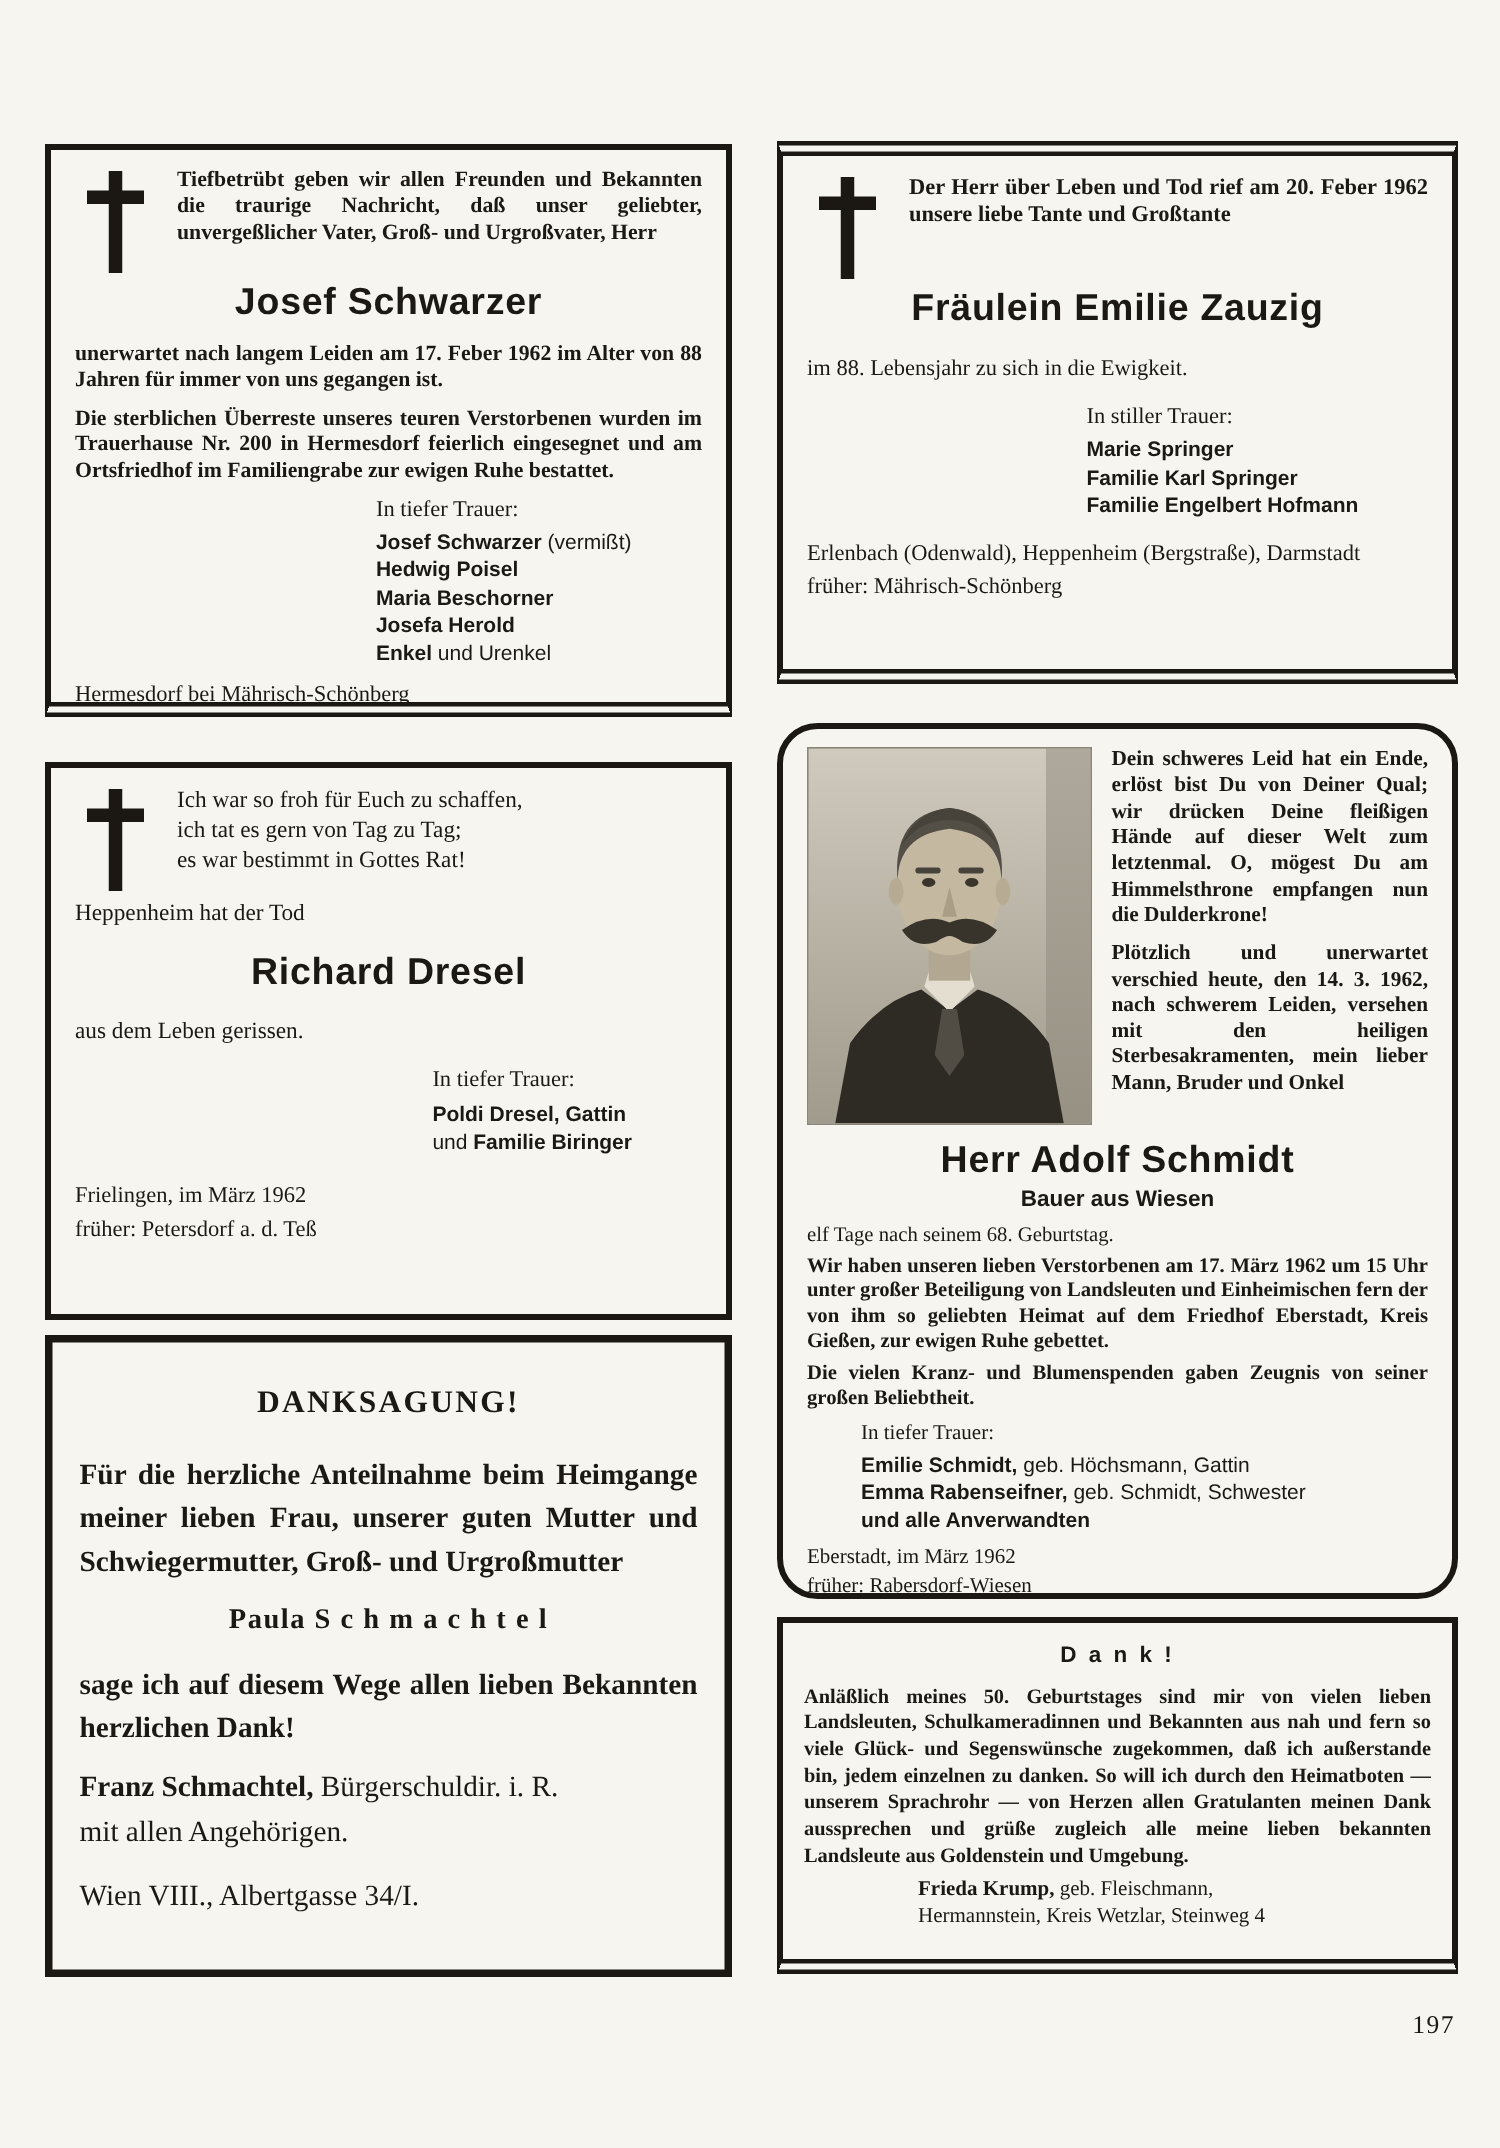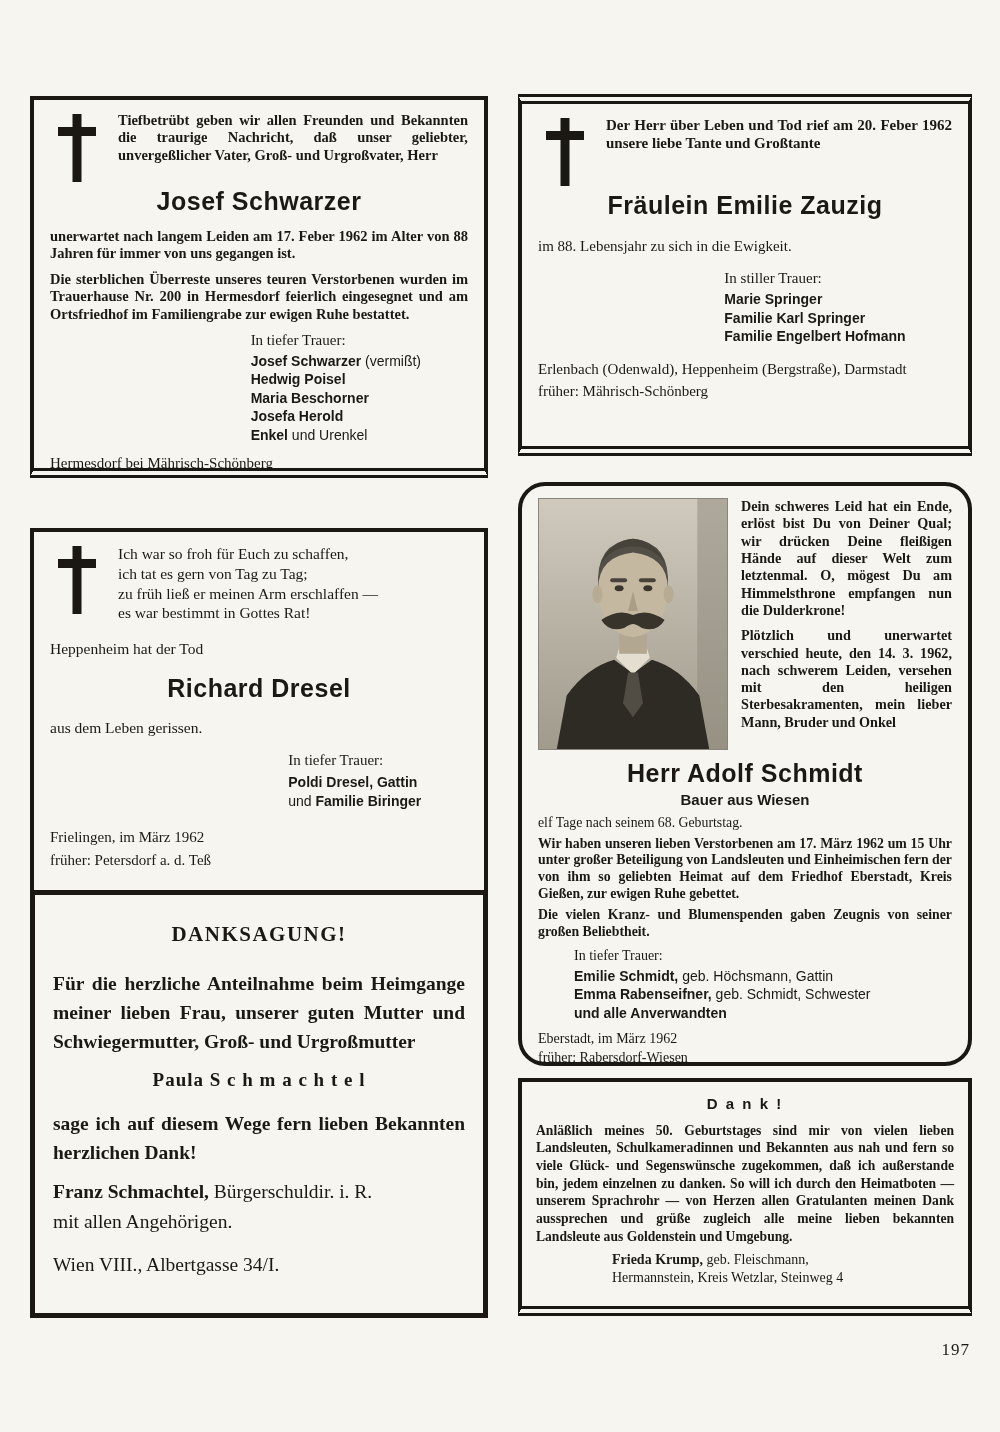--- a/index.html
+++ b/index.html
@@ -64,21 +64,21 @@
   .b-schwarzer .place { margin-top: 10px; }
 
   
   .b-zauzig { left: 518px; top: 94px; width: 454px; height: 362px; font-size: 15px; line-height: 1.22; }
   .b-zauzig .obit-name { margin: 14px 0 16px 0; }
   .b-zauzig .mourning { margin-left: 45%; margin-top: 14px; }
   .b-zauzig .place { margin-top: 14px; }
   .b-zauzig .place2 { margin-top: 4px; }
 
   
-  .b-dresel { left: 30px; top: 528px; width: 458px; height: 372px; font-size: 15.5px; line-height: 1.25; }
+  .b-dresel { left: 30px; top: 508px; width: 458px; height: 372px; font-size: 15.5px; line-height: 1.25; }
   .poem-line { line-height: 1.28; }
   .b-dresel .lead { clear: both; margin-top: 16px; }
   .b-dresel .obit-name { margin: 14px 0; }
   .b-dresel .mourning { margin-left: 57%; margin-top: 14px; }
   .b-dresel .place { margin-top: 18px; }
   .b-dresel .place2 { margin-top: 4px; }
 
   
   .b-schmidt { left: 518px; top: 482px; width: 454px; height: 584px; font-size: 13.8px; line-height: 1.22; border-radius: 27px; }
   .schmidt-top { display: flex; gap: 13px; }
@@ -156,21 +156,20 @@
     </div>
     <div class="place">Erlenbach (Odenwald), Heppenheim (Bergstraße), Darmstadt</div>
     <div class="place place2">früher: Mährisch-Schönberg</div>
   </section>
 
   <section class="box b-dresel">
     <div class="cross"></div>
     <div class="beside">
       <div class="poem-line">Ich war so froh für Euch zu schaffen,</div>
       <div class="poem-line">ich tat es gern von Tag zu Tag;</div>
-      <div class="poem-line">zu früh ließ er meinen Arm erschlaffen —</div>
       <div class="poem-line">es war bestimmt in Gottes Rat!</div>
     </div>
     <div class="lead">Heppenheim hat der Tod</div>
     <h2 class="obit-name">Richard Dresel</h2>
     <div>aus dem Leben gerissen.</div>
     <div class="mourning">
       <div class="m-label">In tiefer Trauer:</div>
       <div class="mourner"><span></span><span class="mb">Poldi Dresel, Gattin</span><span></span></div>
       <div class="mourner"><span>und </span><span class="mb">Familie Biringer</span><span></span></div>
     </div>
@@ -224,21 +223,21 @@
       <div class="mourner"><span></span><span class="mb">und alle Anverwandten</span><span></span></div>
     </div>
     <div class="place" style="font-size:14px;">Eberstadt, im März 1962</div>
     <div class="place place2" style="font-size:14px;">früher: Rabersdorf-Wiesen</div>
   </section>
 
   <section class="box b-danksagung">
     <h3 class="dank-title">DANKSAGUNG!</h3>
     <p class="justify">Für die herzliche Anteilnahme beim Heimgange meiner lieben Frau, unserer guten Mutter und Schwiegermutter, Groß- und Urgroßmutter</p>
     <div class="big-name">Paula S c h m a c h t e l</div>
-    <p class="justify">sage ich auf diesem Wege fern lieben Bekannten herzlichen Dank!</p>
+    <p class="justify">sage ich auf diesem Wege allen lieben Bekannten herzlichen Dank!</p>
     <p class="sig" style="margin-bottom:0;"><span class="mb">Franz Schmachtel,</span><span> Bürgerschuldir. i. R.</span></p>
     <div>mit allen Angehörigen.</div>
     <div class="addr">Wien VIII., Albertgasse 34/I.</div>
   </section>
 
   <section class="box b-dank dbl-bottom">
     <h3 class="dank2-title">D a n k !</h3>
     <p class="justify" style="margin-bottom:2px;">Anläßlich meines 50. Geburtstages sind mir von vielen lieben Landsleuten, Schulkameradinnen und Bekannten aus nah und fern so viele Glück- und Segenswünsche zugekommen, daß ich außerstande bin, jedem einzelnen zu danken. So will ich durch den Heimatboten — unserem Sprachrohr — von Herzen allen Gratulanten meinen Dank aussprechen und grüße zugleich alle meine lieben bekannten Landsleute aus Goldenstein und Umgebung.</p>
     <div class="sig"><span class="mb">Frieda Krump,</span><span> geb. Fleischmann,</span></div>
     <div class="sig2">Hermannstein, Kreis Wetzlar, Steinweg 4</div>

